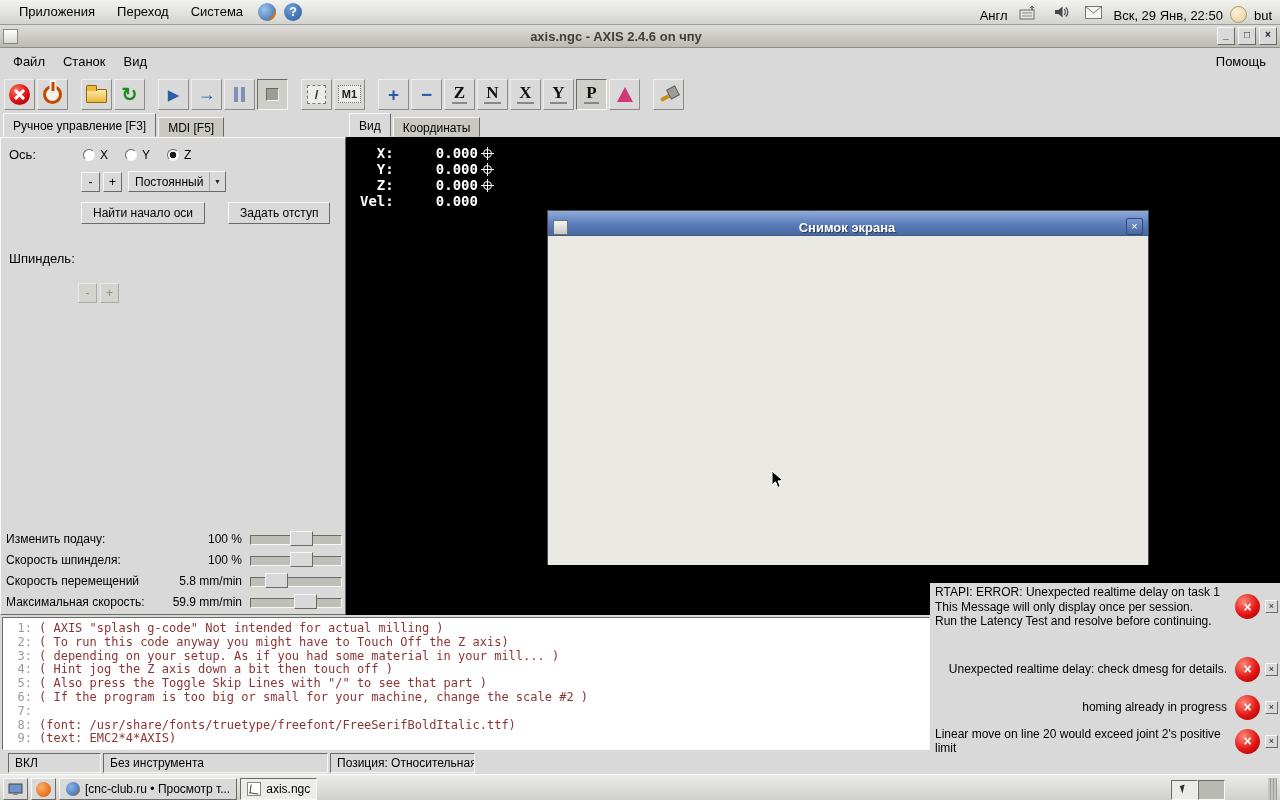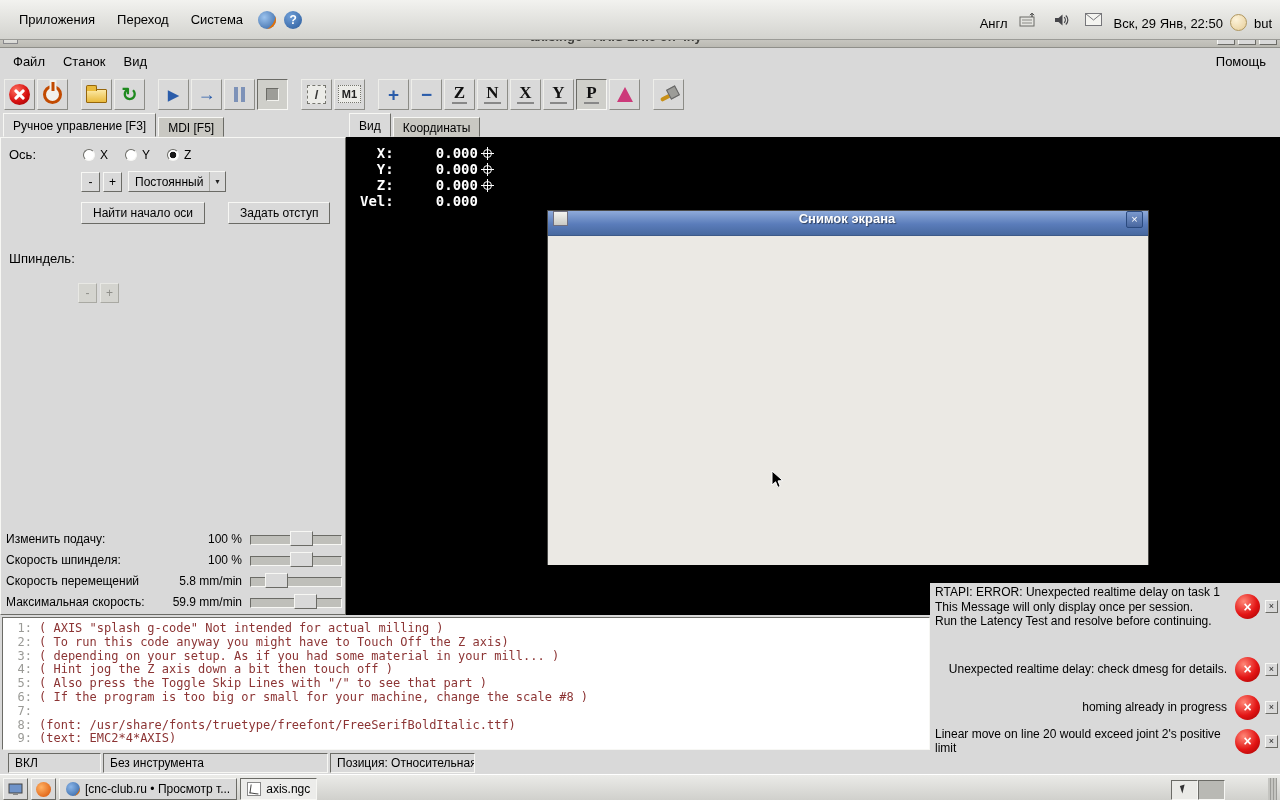--- a/index.html
+++ b/index.html
@@ -2,21 +2,21 @@
 <html><head>
 <meta charset="utf-8">
 <style>
 *{margin:0;padding:0;box-sizing:border-box}
 html,body{width:1280px;height:800px}
 body{position:relative;overflow:hidden;font-family:"Liberation Sans",sans-serif;font-size:12px;color:#000;background:#c9c9c4}
 button{font-family:inherit;font-size:inherit;background:none;border:none;cursor:default}
 .raised{background:#d9d9d9;border:1px solid;border-color:#f7f7f4 #6b6b66 #6b6b66 #f7f7f4}
 
 
-#gnome-panel{position:absolute;left:0;top:0;width:1280px;height:40px;background:linear-gradient(#f2f2ef,#d3d3cf);border-bottom:1px solid #9b9b97;display:flex;align-items:center;padding:0 8px;z-index:30}
+#gnome-panel{position:absolute;left:0;top:0;width:1280px;height:25px;background:linear-gradient(#f2f2ef,#d3d3cf);border-bottom:1px solid #9b9b97;display:flex;align-items:center;padding:0 8px;z-index:30}
 .gp-menu{font-size:13px;padding:0 11px;line-height:24px}
 .gp-ic{display:inline-flex;align-items:center;justify-content:center;width:22px;height:22px;margin:0 2px}
 .fx-globe{width:18px;height:18px;border-radius:50%;background:radial-gradient(circle at 35% 35%,#9cc3ee,#2f5f9e);position:relative;overflow:hidden}
 .fx-globe::after{content:'';position:absolute;inset:-2px;border-radius:50%;border-right:4px solid #e87000;transform:rotate(35deg)}
 .help-circle{width:18px;height:18px;border-radius:50%;background:radial-gradient(circle at 35% 30%,#6f9fd8,#2a5a9a);color:#fff;font-weight:bold;font-size:12px;display:flex;align-items:center;justify-content:center}
 .gp-right{margin-left:auto;display:flex;align-items:flex-end;gap:7px}
 .kb-label,.clock,.user-label{font-size:13px}
 .face{width:17px;height:17px;border-radius:50%;background:radial-gradient(circle at 35% 30%,#fdf3da,#e6cd98);border:1px solid #b0975f}
 
 
@@ -122,21 +122,21 @@
 
 
 #statusbar{position:absolute;left:0;top:727px;right:0;height:22px;display:flex;gap:2px;padding:1px 8px;background:#d9d9d9}
 .status-cell{border:1px solid;border-color:#6b6b66 #f7f7f4 #f7f7f4 #6b6b66;display:flex;align-items:center;padding:0 6px;overflow:hidden;white-space:nowrap;font-size:12px}
 .status-cell:nth-child(1){width:93px}
 .status-cell:nth-child(2){width:225px}
 .status-cell:nth-child(3){width:145px}
 
 
 #dialog{position:absolute;left:547px;top:210px;width:602px;height:355px;background:#eceae6;border:1px solid #4a4a48;box-shadow:2px 3px 9px rgba(0,0,0,.45);z-index:10}
-#dialog-titlebar{height:24px;background:linear-gradient(#8fabda,#5a7cba 55%,#48699f);display:flex;align-items:flex-start;padding:0 5px;gap:4px}
+#dialog-titlebar{height:24px;background:linear-gradient(#8fabda,#5a7cba 55%,#48699f);display:flex;align-items:flex-end;padding:0 5px;gap:4px}
 .dialog-app-icon{width:15px;height:15px;background:linear-gradient(#f4f4f0,#c9c9c4);border:1px solid #6f6f80}
 #dialog-title{flex:1;text-align:center;color:#fff;font-weight:bold;font-size:13px;text-shadow:1px 1px 1px rgba(0,0,0,.5)}
 .dialog-close{width:17px;height:17px;background:linear-gradient(#7b99cd,#49679f);border:1px solid #2b4a7e;border-radius:2px;color:#fff;font-size:11px;display:flex;align-items:center;justify-content:center;line-height:1}
 #dialog-body{position:relative;height:330px;background:#ebe9e4;border-top:1px solid #3e5a88}
 .cursor{position:absolute;left:223px;top:234px}
 
 
 #taskbar{position:absolute;left:0;top:774px;width:1280px;height:26px;background:linear-gradient(#ebebe8,#d0d0cc);border-top:1px solid #fff;display:flex;align-items:flex-end;padding:0 3px;gap:3px;z-index:30}
 .tb-launch{width:25px;height:22px;display:flex;align-items:center;justify-content:center;background:#d9d9d9;border:1px solid;border-color:#f7f7f4 #6b6b66 #6b6b66 #f7f7f4}
 .mini-fx{width:15px;height:15px;border-radius:50%;background:radial-gradient(circle at 35% 35%,#ffb265,#d84e00)}
@@ -444,21 +444,21 @@
         <span class="gc-text">( Hint jog the Z axis down a bit then touch off )</span>
       </div>
 
       <div class="gcode-line">
         <span class="gc-num">5:</span>
         <span class="gc-text">( Also press the Toggle Skip Lines with "/" to see that part )</span>
       </div>
 
       <div class="gcode-line">
         <span class="gc-num">6:</span>
-        <span class="gc-text">( If the program is too big or small for your machine, change the scale #8 )</span>
+        <span class="gc-text">( If the program is too big or small for your machine, change the scale #2 )</span>
       </div>
 
       <div class="gcode-line">
         <span class="gc-num">7:</span>
         <span class="gc-text"></span>
       </div>
 
       <div class="gcode-line">
         <span class="gc-num">8:</span>
         <span class="gc-text">(font: /usr/share/fonts/truetype/freefont/FreeSerifBoldItalic.ttf)</span>

